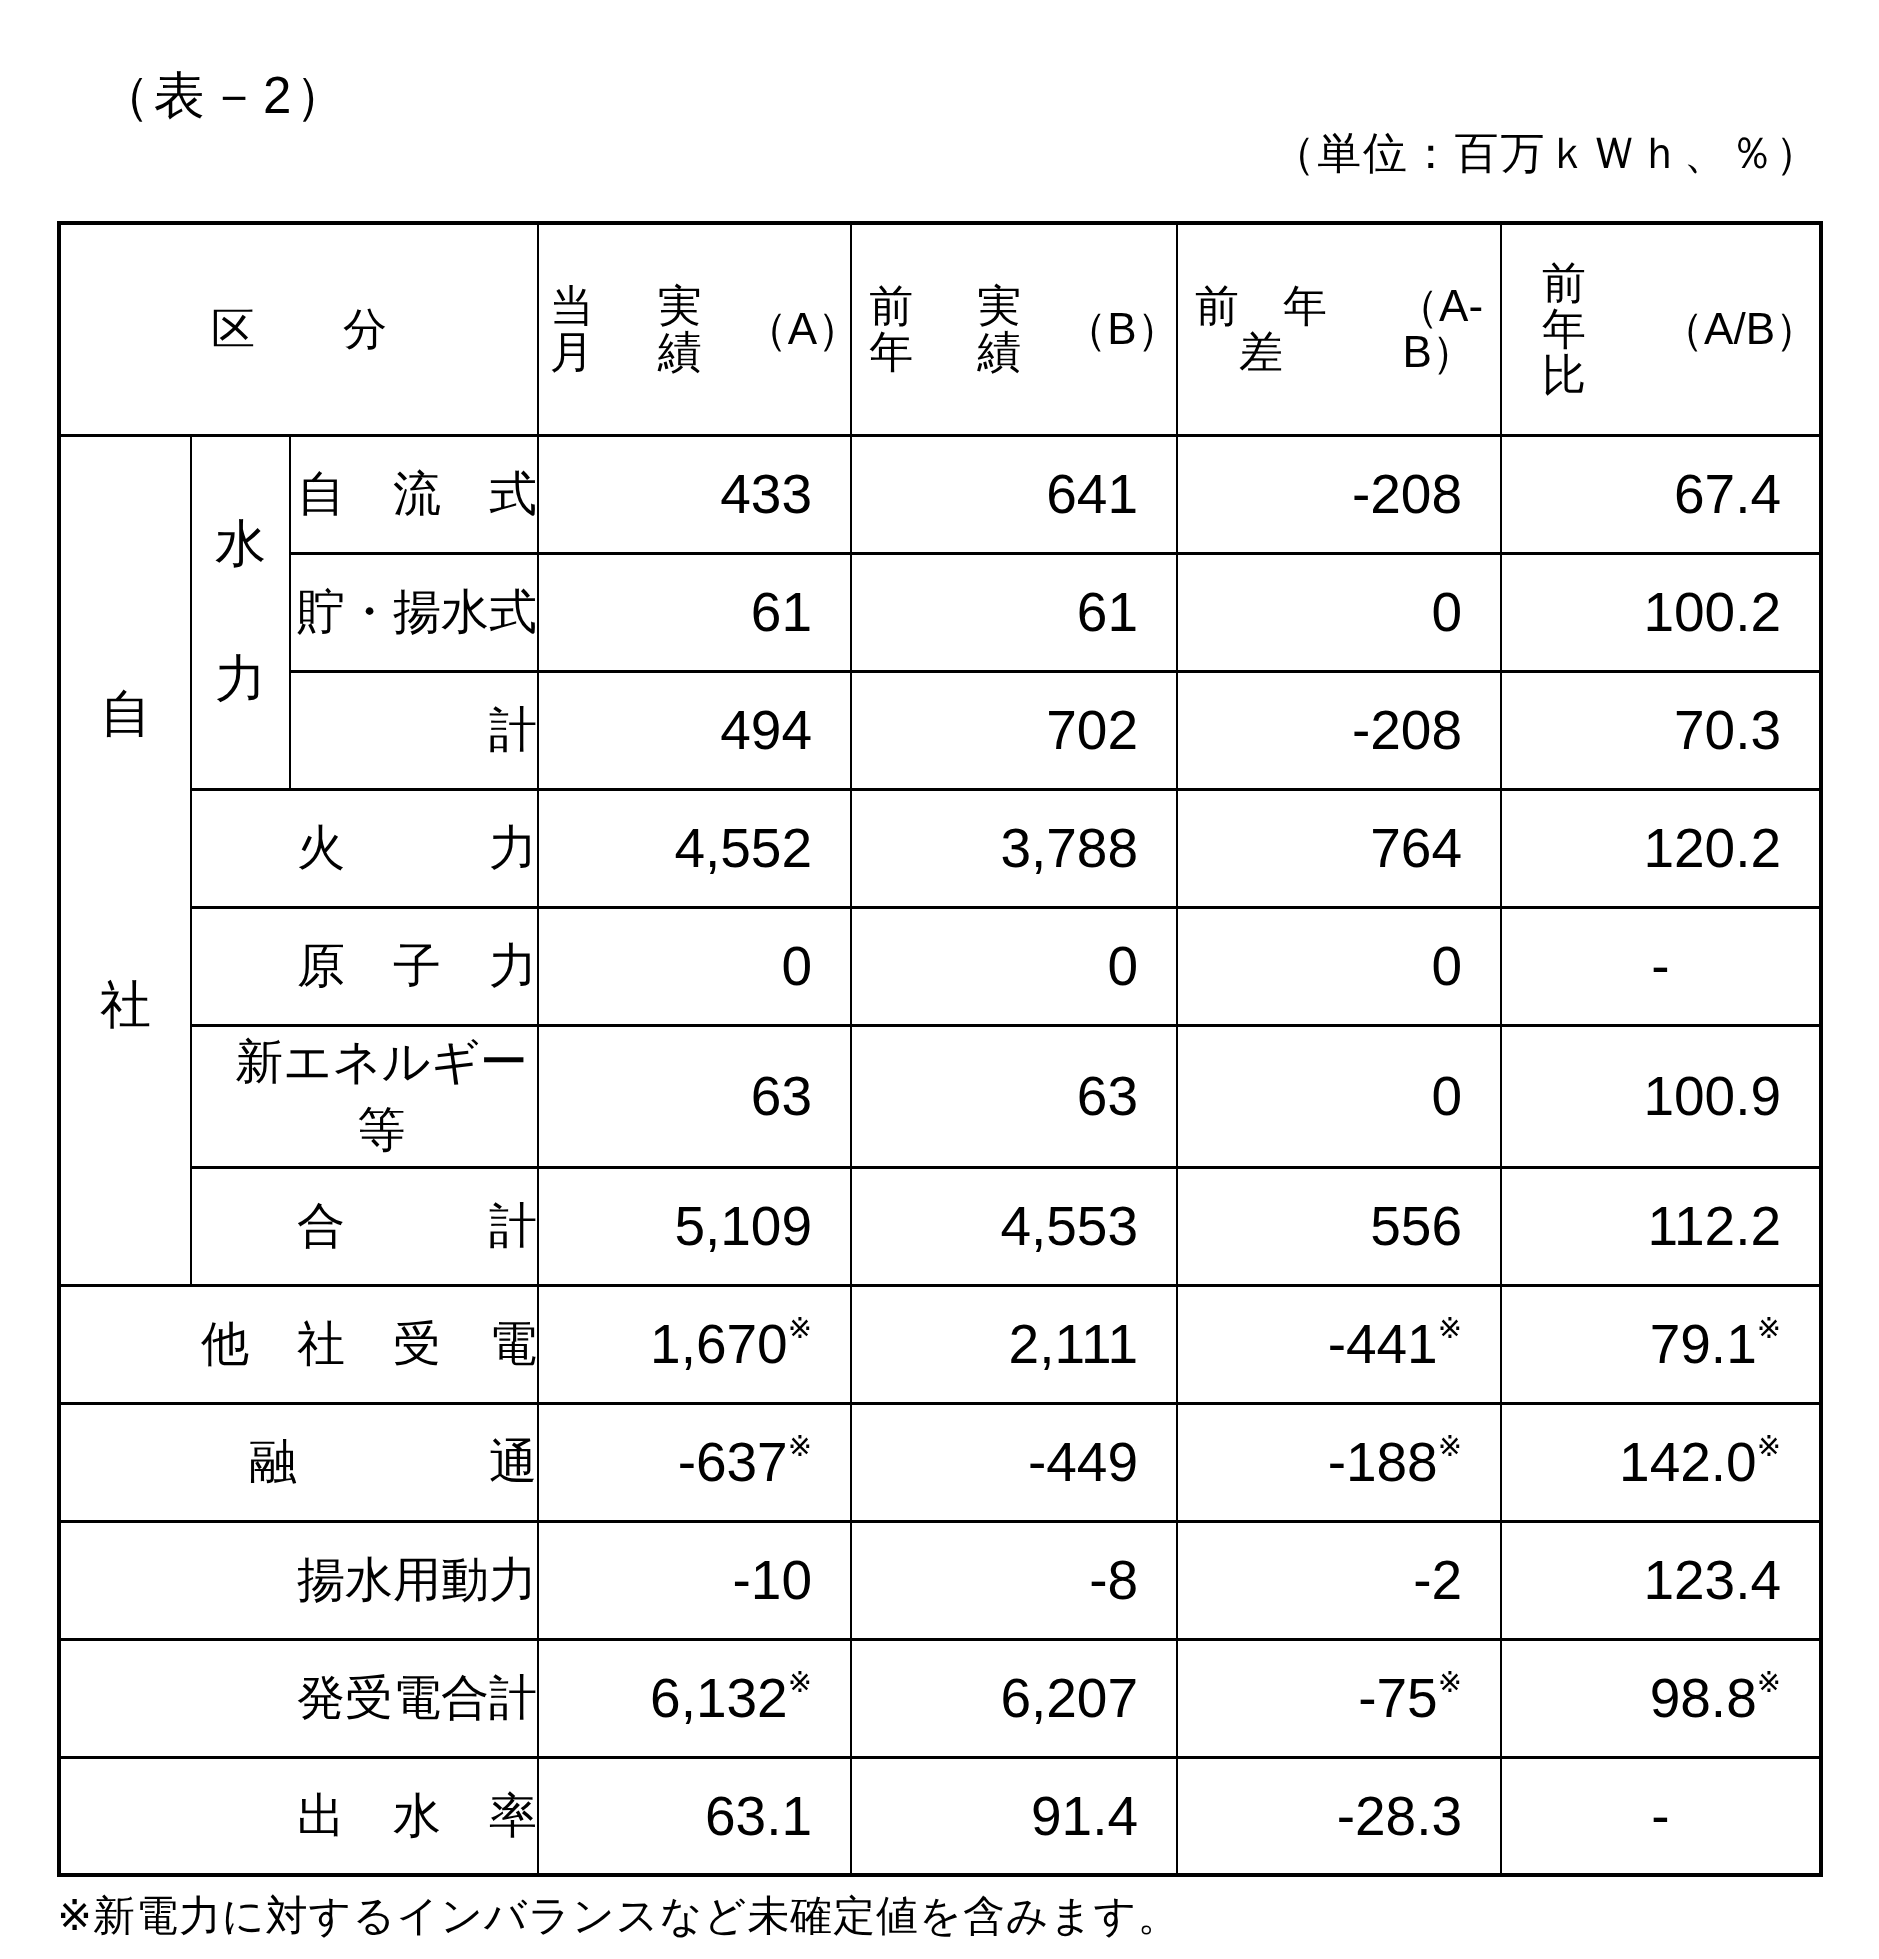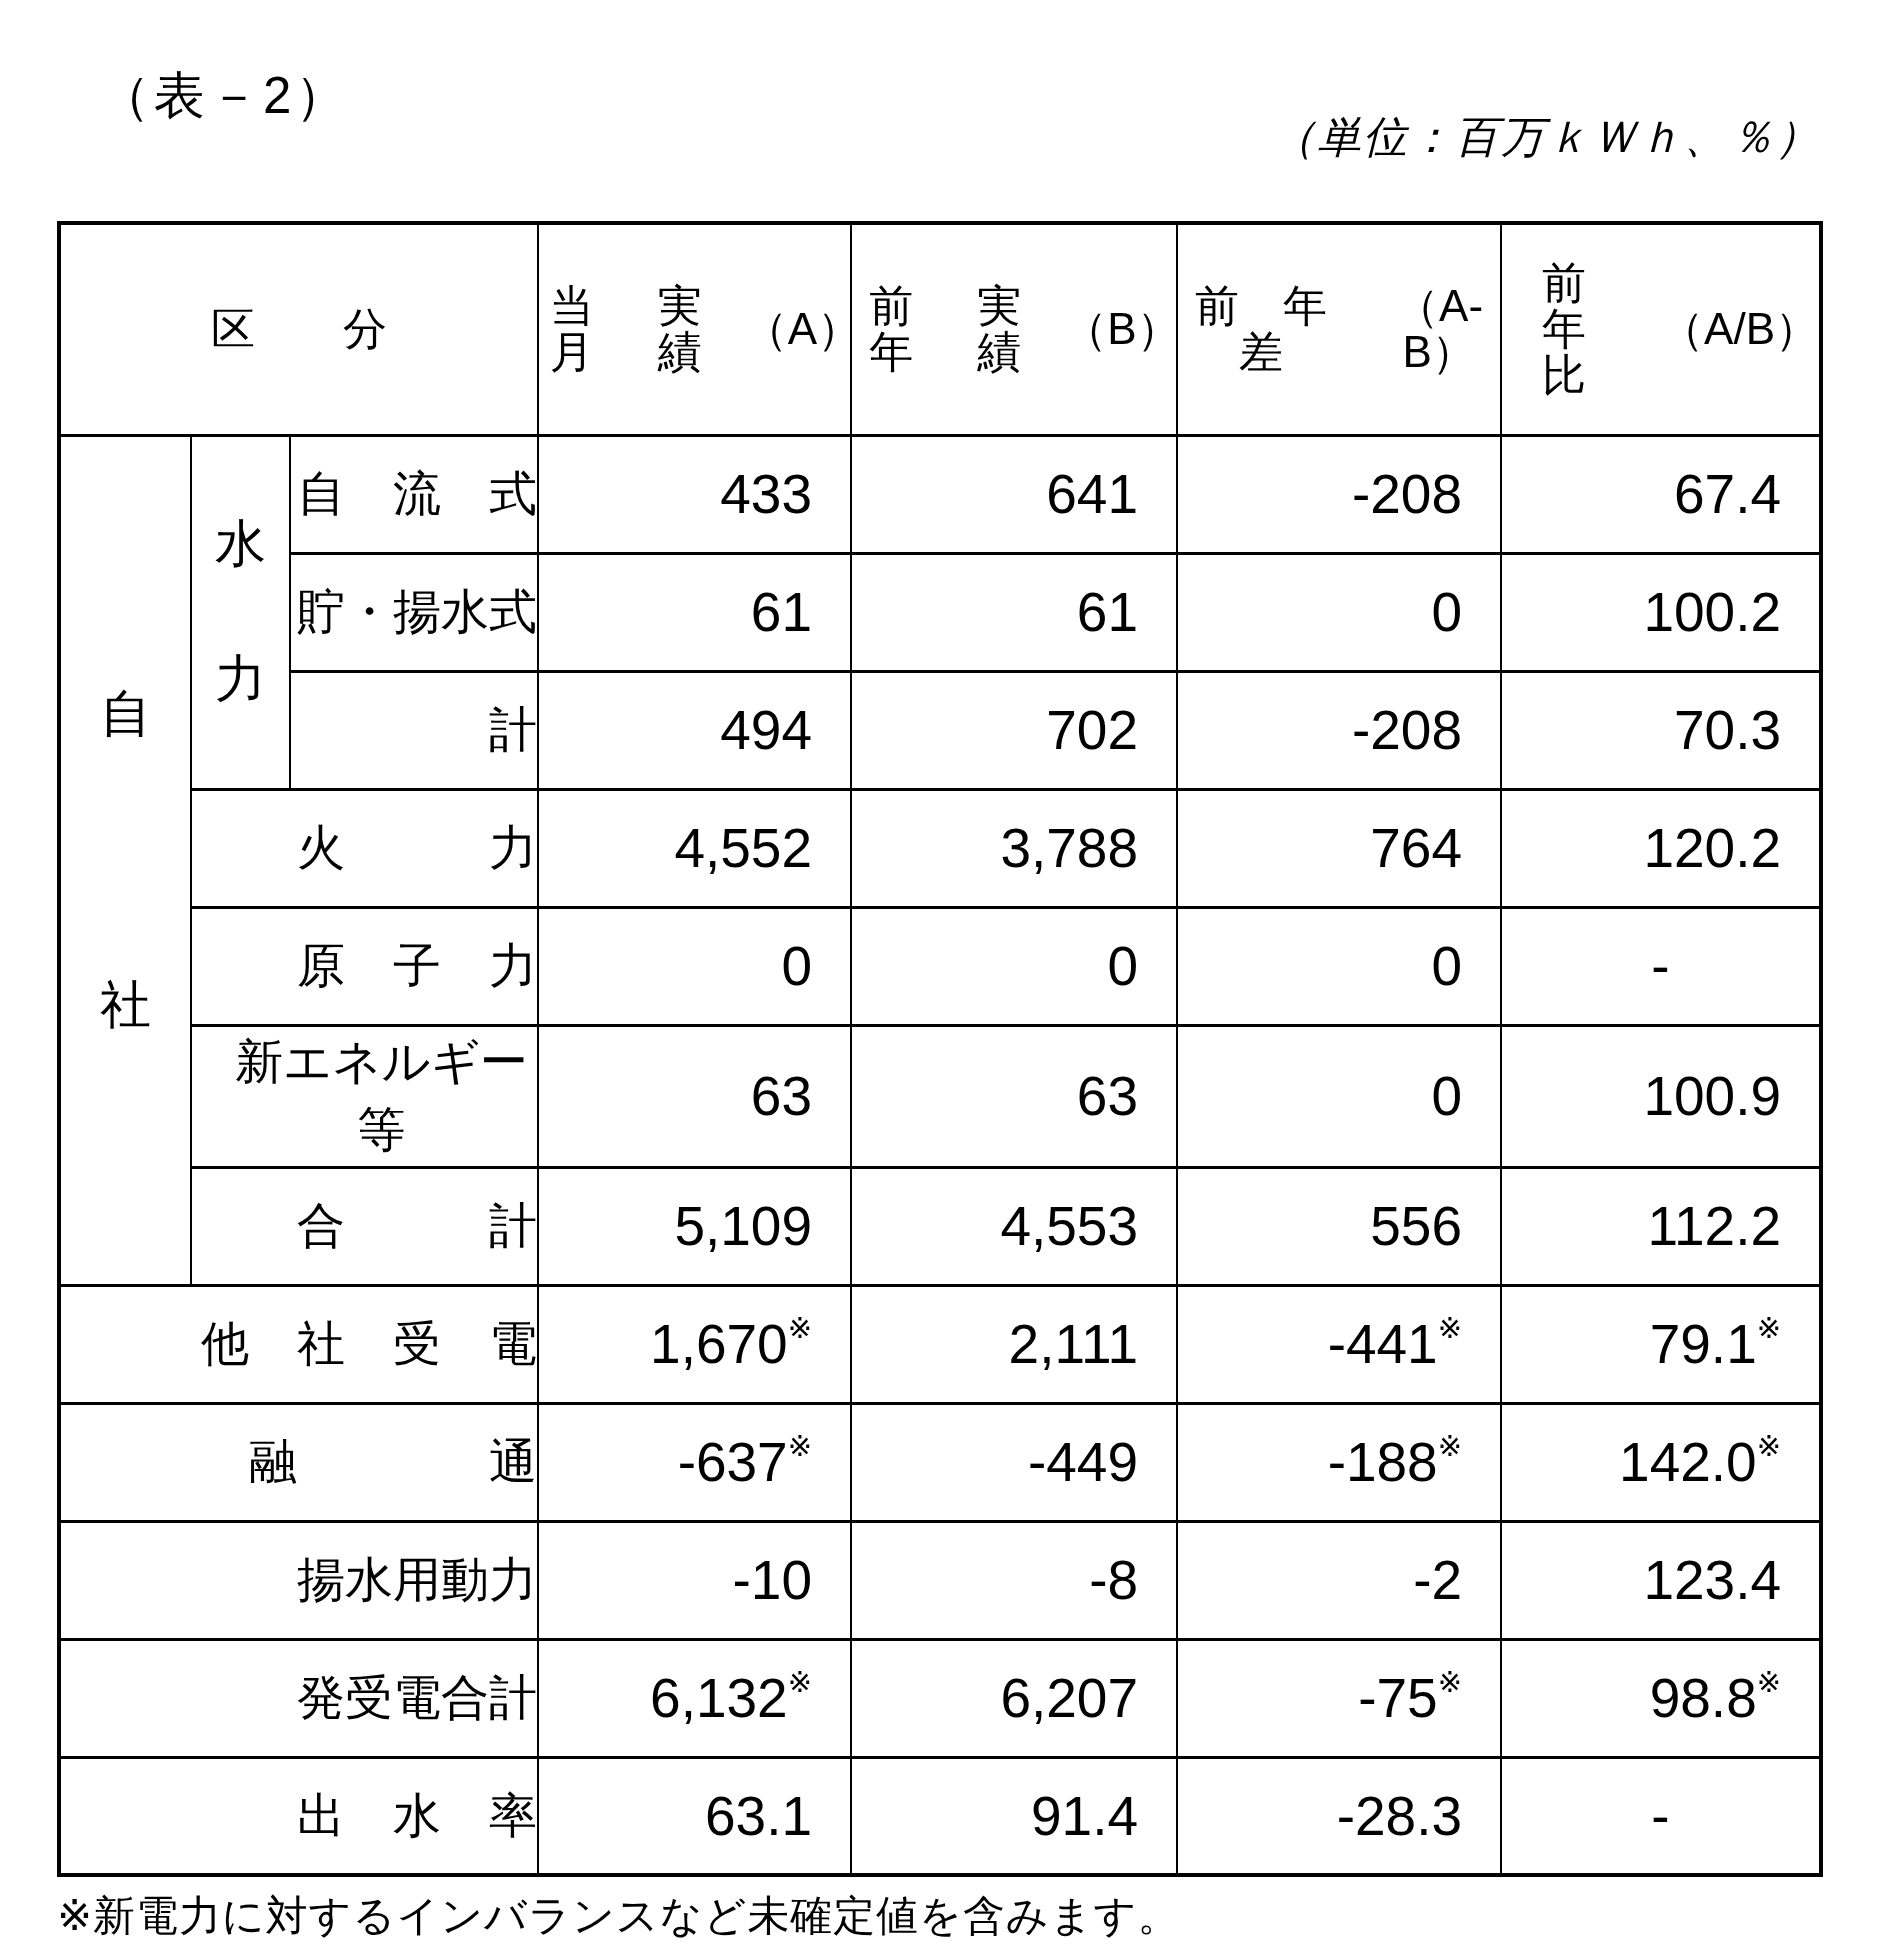--- a/index.html
+++ b/index.html
@@ -9,22 +9,22 @@
     font-family:"Liberation Sans","DejaVu Sans",sans-serif;
     overflow:hidden;position:relative;
   }
   .page{position:absolute;inset:0;background:#fff;}
 
   .title{
     position:absolute;left:99px;top:62px;
     font-size:51px;letter-spacing:3.7px;font-weight:500;
   }
   .unit-note{
-    position:absolute;right:59px;top:108px;
-    font-size:44px;letter-spacing:1.8px;font-style:italic;
+    position:absolute;right:59px;top:124px;
+    font-size:44px;letter-spacing:1.8px;
   }
 
   table.main{
     position:absolute;left:57px;top:221px;
     width:1762px;
     border-collapse:collapse;table-layout:fixed;
     border:4.6px solid #000;
   }
   th,td{
     border:2.7px solid #000;

